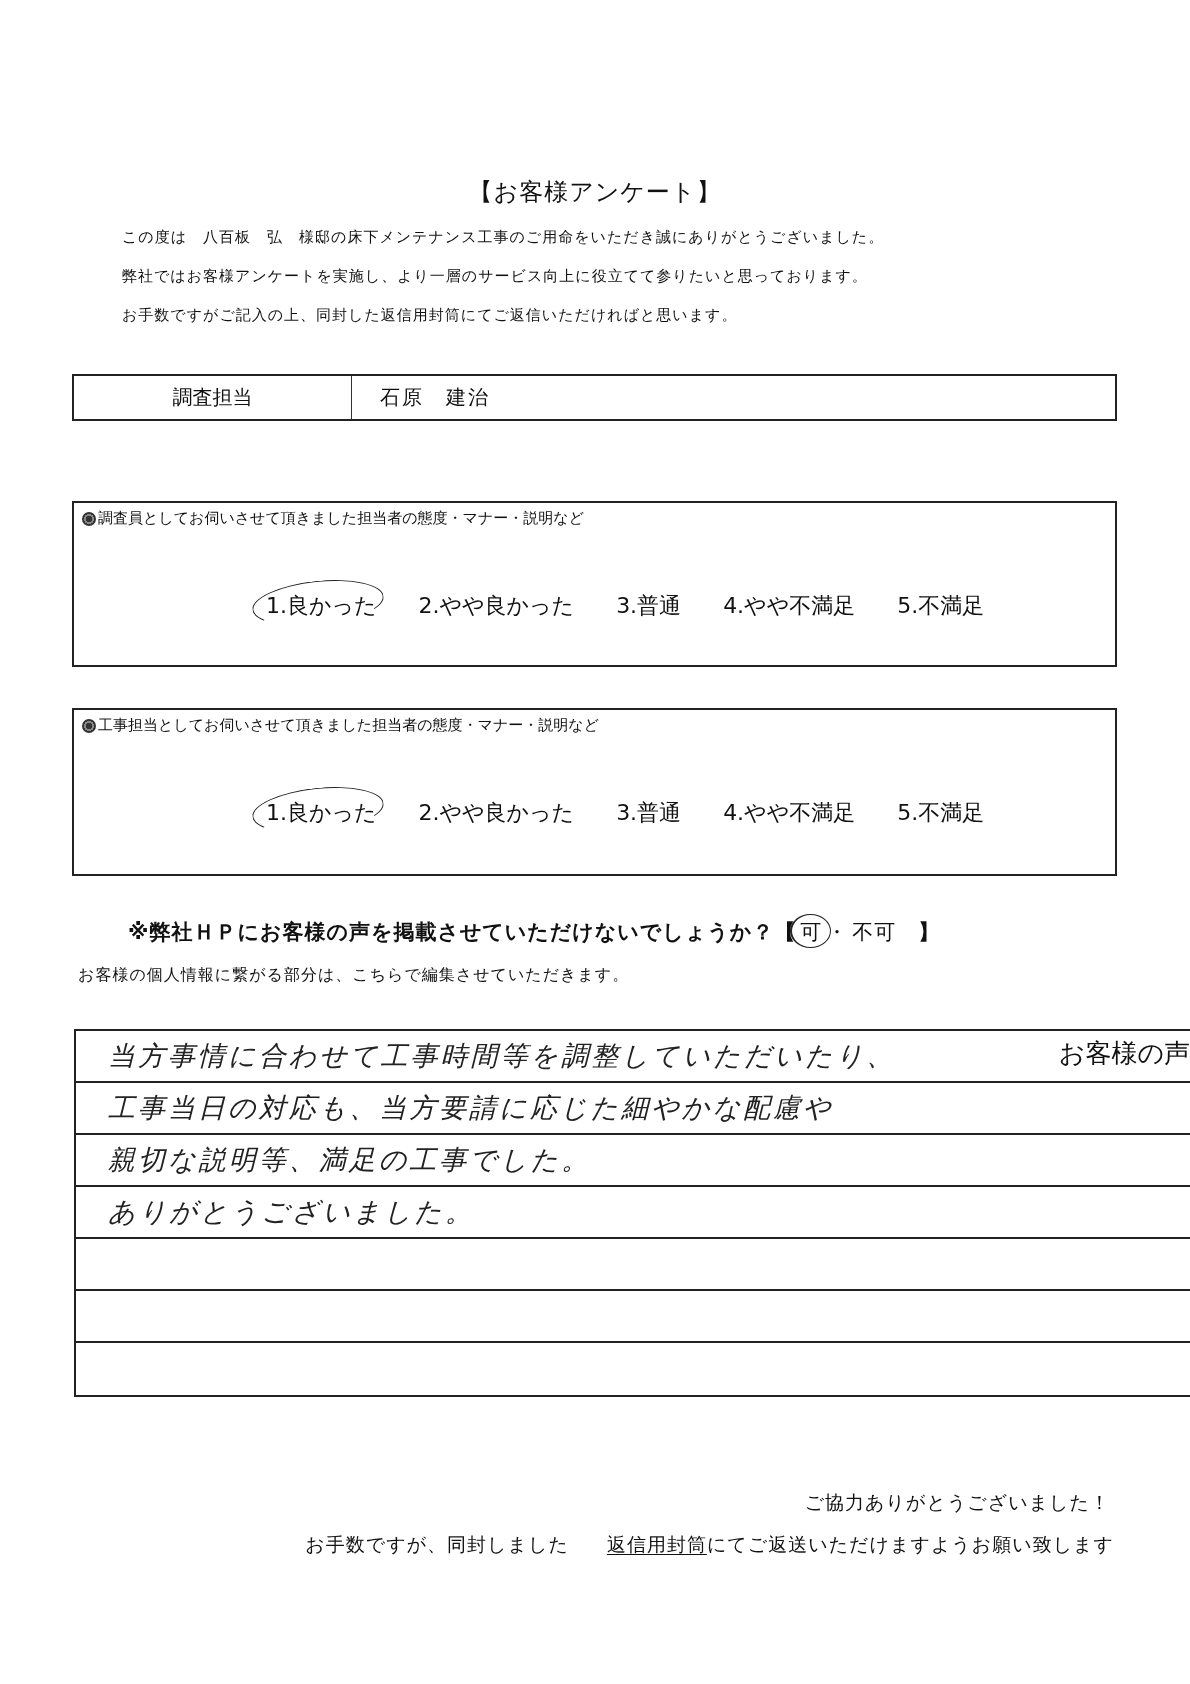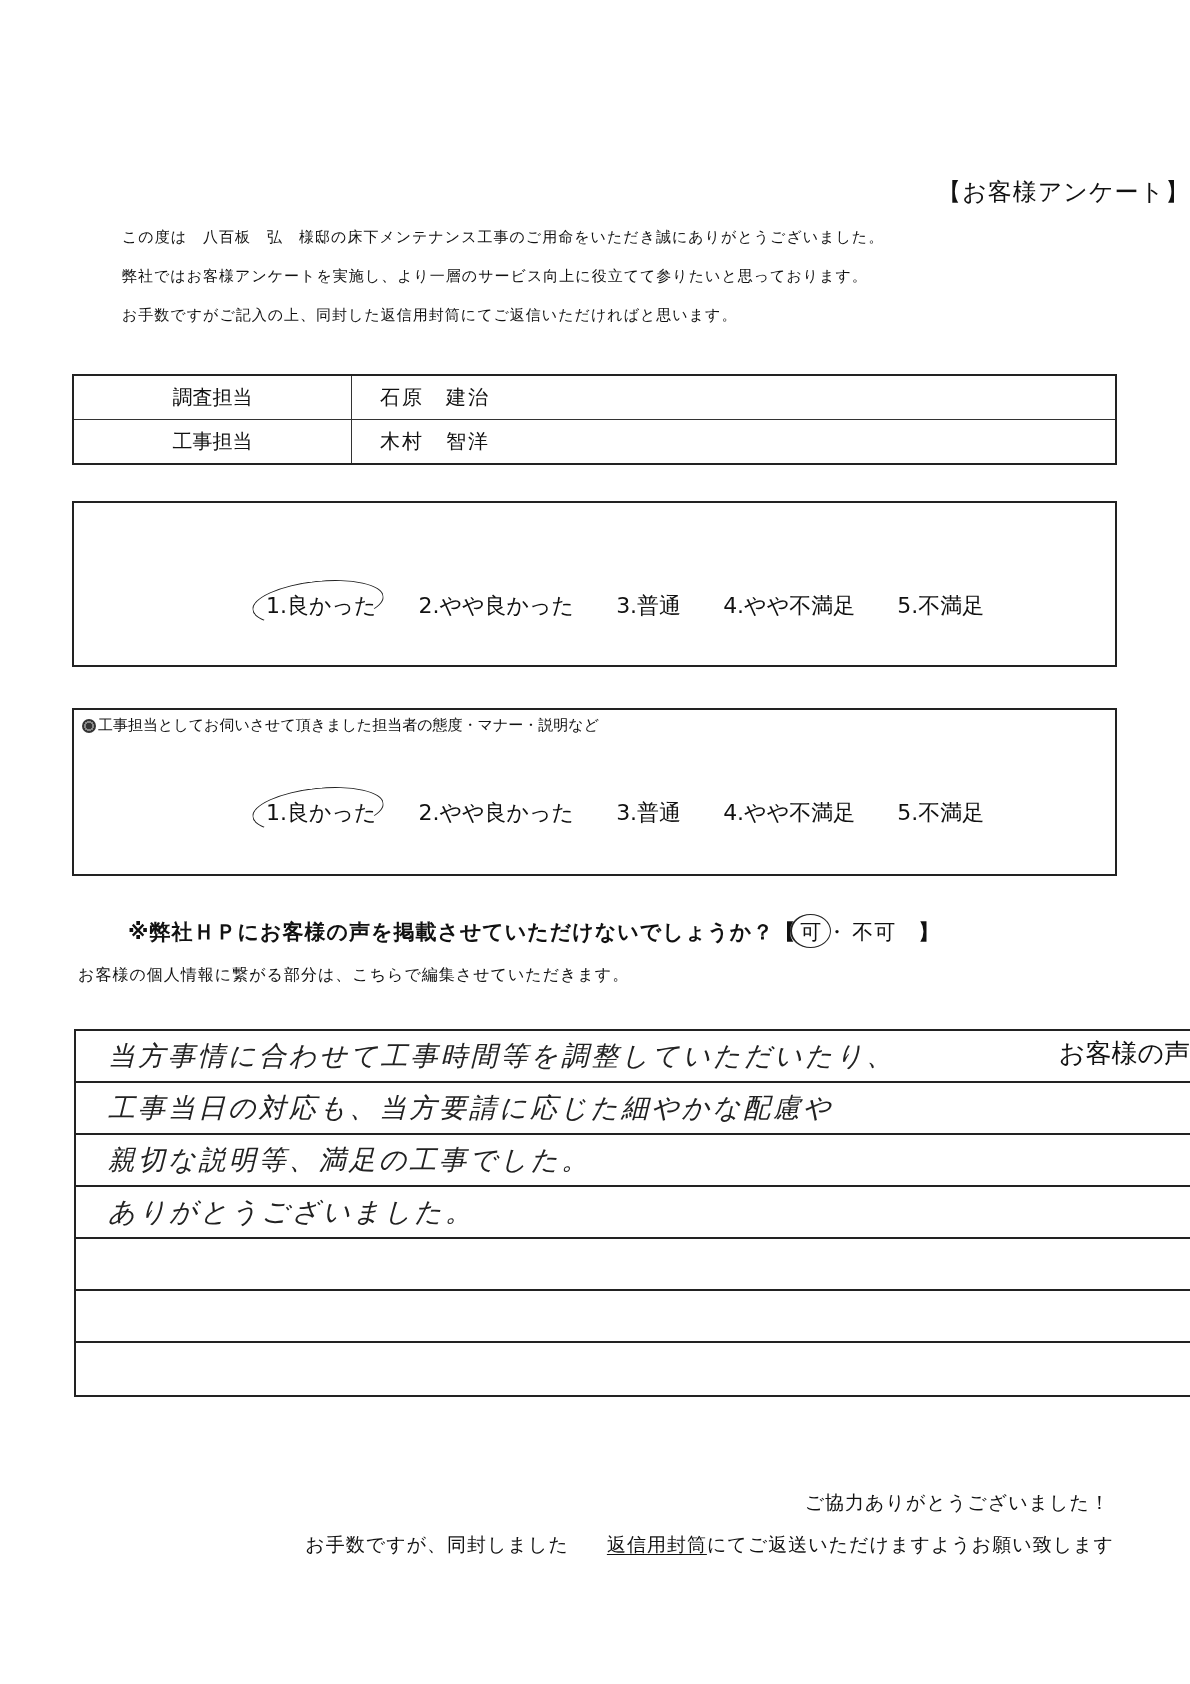--- a/index.html
+++ b/index.html
@@ -1,21 +1,21 @@
 <!DOCTYPE html>
 <html><head>
 <meta charset="utf-8">
 <style>
   html, body { margin: 0; padding: 0; background: #ffffff; }
   body {
     width: 1190px; height: 1684px; position: relative; overflow: hidden;
     font-family: "DejaVu Sans", "Liberation Sans", sans-serif; color: #111;
   }
   .abs { position: absolute; }
-  .title { top: 176px; left: 0; width: 1190px; text-align: right; font-size: 24px; letter-spacing: 1px; }
+  .title { top: 176px; left: 0; width: 1190px; text-align: center; font-size: 24px; letter-spacing: 1px; }
   .intro { left: 122px; font-size: 15px; letter-spacing: 1px; white-space: nowrap; }
   .intro1 { top: 228px; }
   .intro2 { top: 267px; }
   .intro3 { top: 306px; }
 
   .staff-table { top: 374px; left: 72px; width: 1045px; border: 2px solid #222; border-collapse: collapse; }
   .staff-table td { border: 1.5px solid #333; height: 41px; font-size: 20px; }
   .staff-table td.role { width: 275px; text-align: center; }
   .staff-table td.name { padding-left: 28px; letter-spacing: 2px; }
 
@@ -61,28 +61,28 @@
 <div class="abs intro intro1">この度は　八百板　弘　様邸の床下メンテナンス工事のご用命をいただき誠にありがとうございました。</div>
 <div class="abs intro intro2">弊社ではお客様アンケートを実施し、より一層のサービス向上に役立てて参りたいと思っております。</div>
 <div class="abs intro intro3">お手数ですがご記入の上、同封した返信用封筒にてご返信いただければと思います。</div>
 
 <table class="abs staff-table">
   <tbody>
       <tr>
     <td class="role">調査担当</td>
     <td class="name">石原　建治</td>
   </tr>
-  <tr>
-    <td class="role">工事担当</td>
-    <td class="name">木村　智洋</td>
-  </tr>
 </tbody>
   </table>
 
 <div class="abs rating-box b1">
+  <div class="rating-q">
+    <span class="bullet"></span>
+    <span>調査員としてお伺いさせて頂きました担当者の態度・マナー・説明など</span>
+  </div>
   <div class="options">
     <span class="opt selected">1.良かった</span>
     <span class="opt">2.やや良かった</span>
     <span class="opt">3.普通</span>
     <span class="opt">4.やや不満足</span>
     <span class="opt">5.不満足</span>
   </div>
 </div>
 
 <div class="abs rating-box b2">

